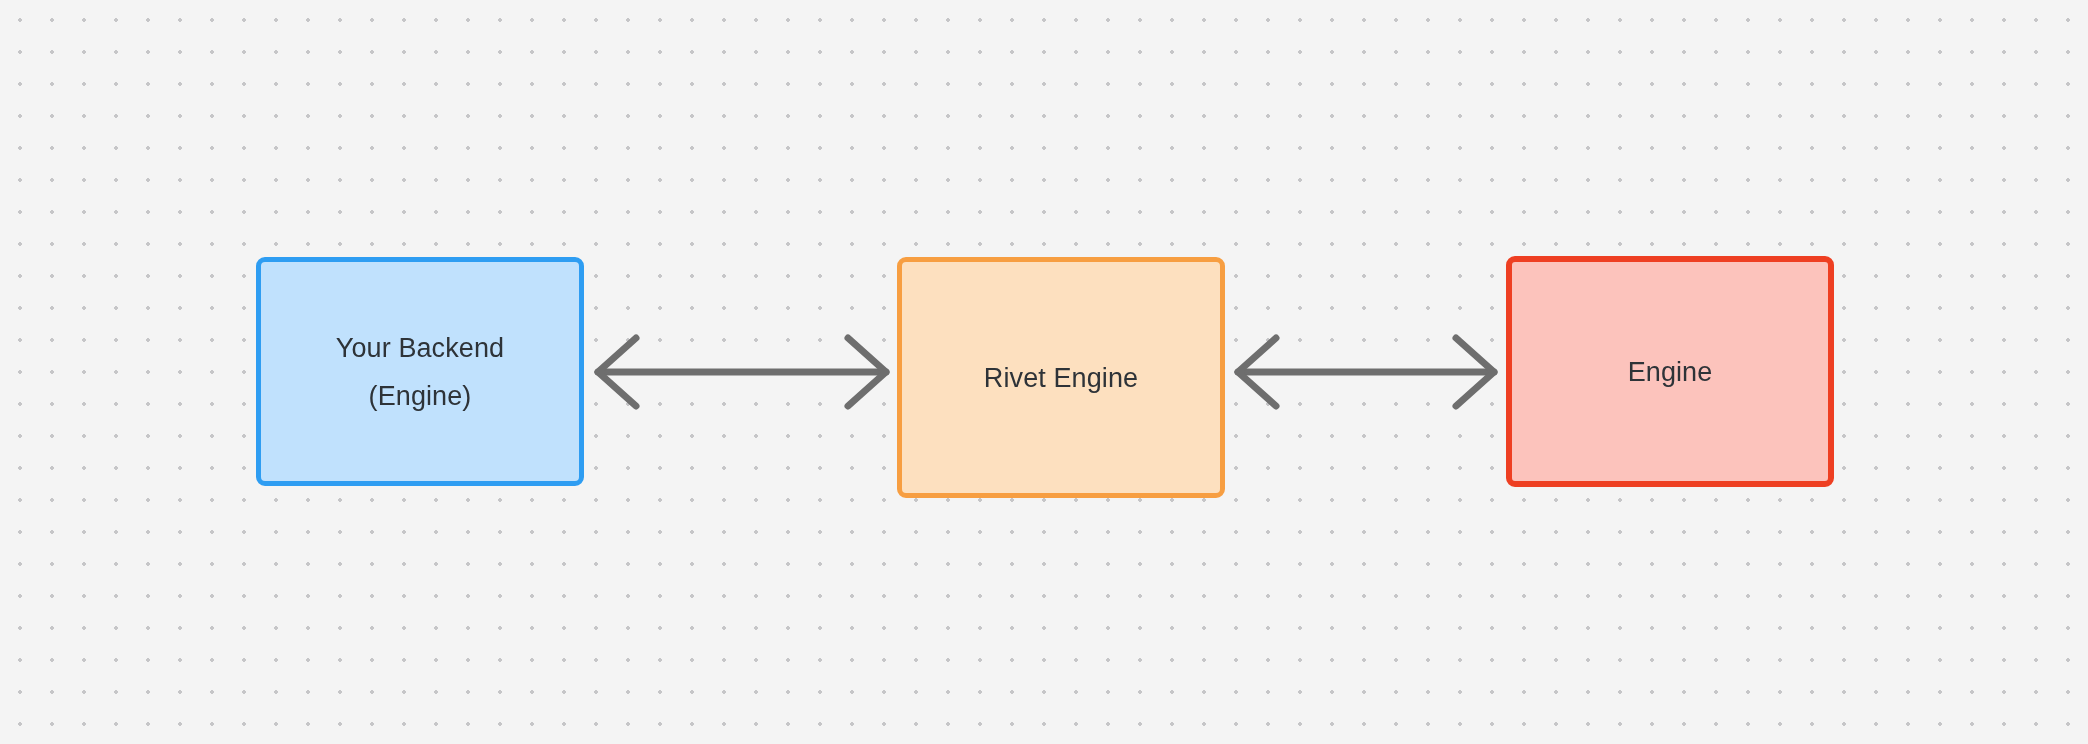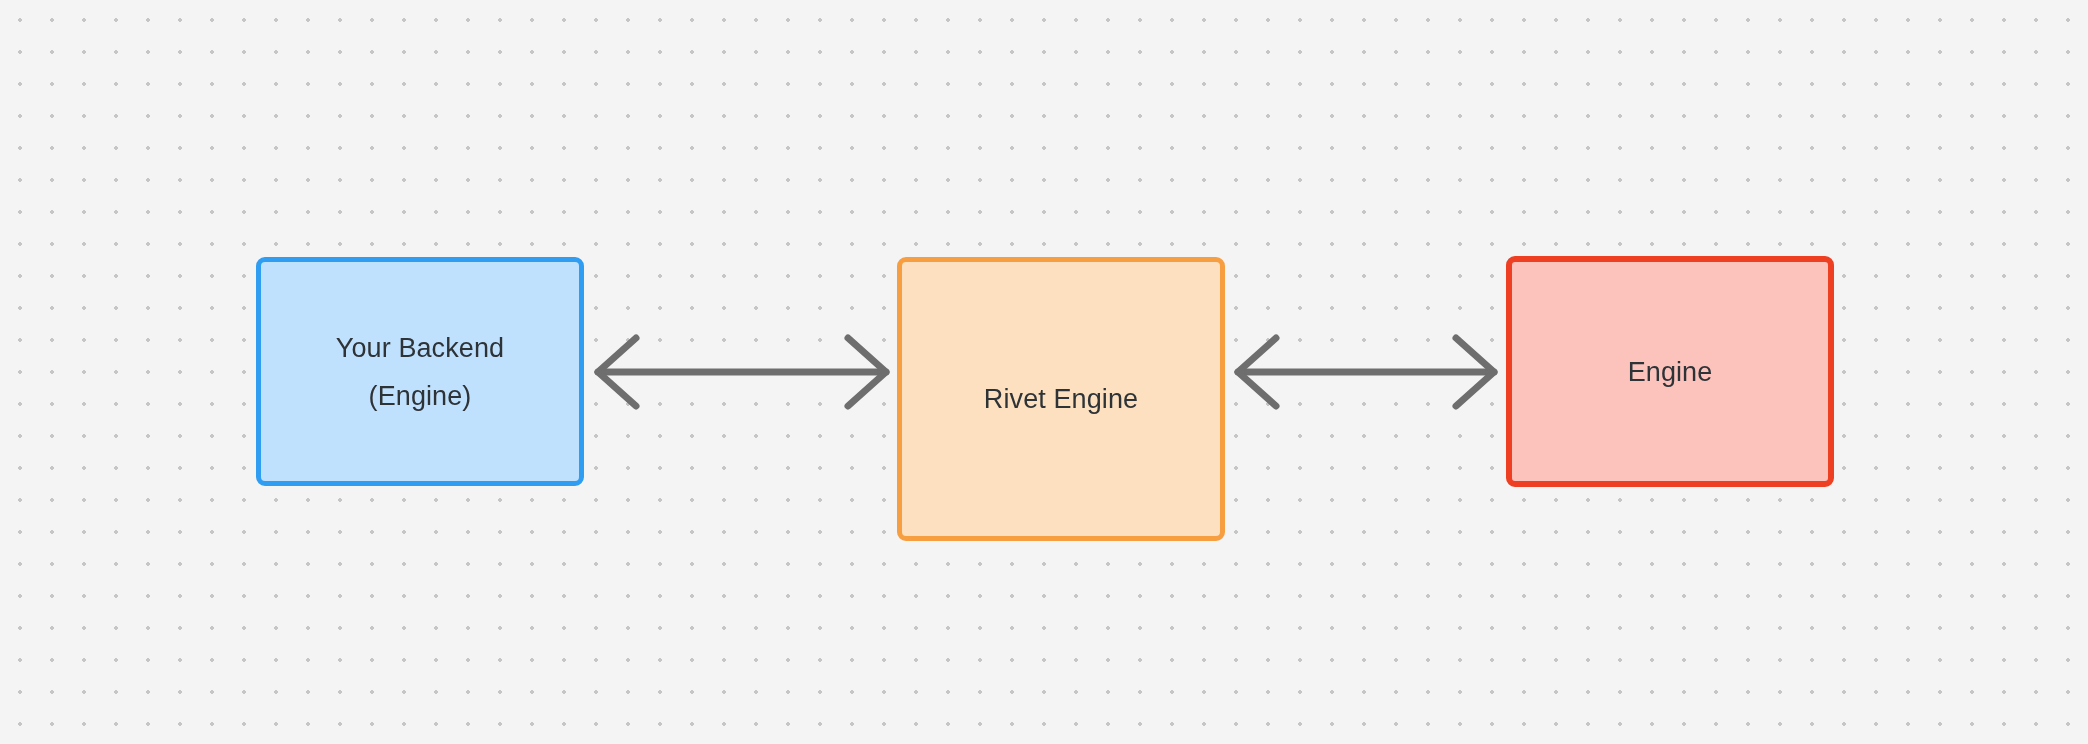--- a/index.html
+++ b/index.html
@@ -54,21 +54,21 @@
     background-color: #c0e1fd;
     border-color: #2e9df2;
     border-width: 5px;
   }
 
   
   #node-engine {
     left: 897px;
     top: 257px;
     width: 328px;
-    height: 284px;
+    height: 241px;
     background-color: #fde0bf;
     border-color: #f79e41;
     border-width: 5px;
   }
 
   
   #node-storage {
     left: 1506px;
     top: 256px;
     width: 328px;

